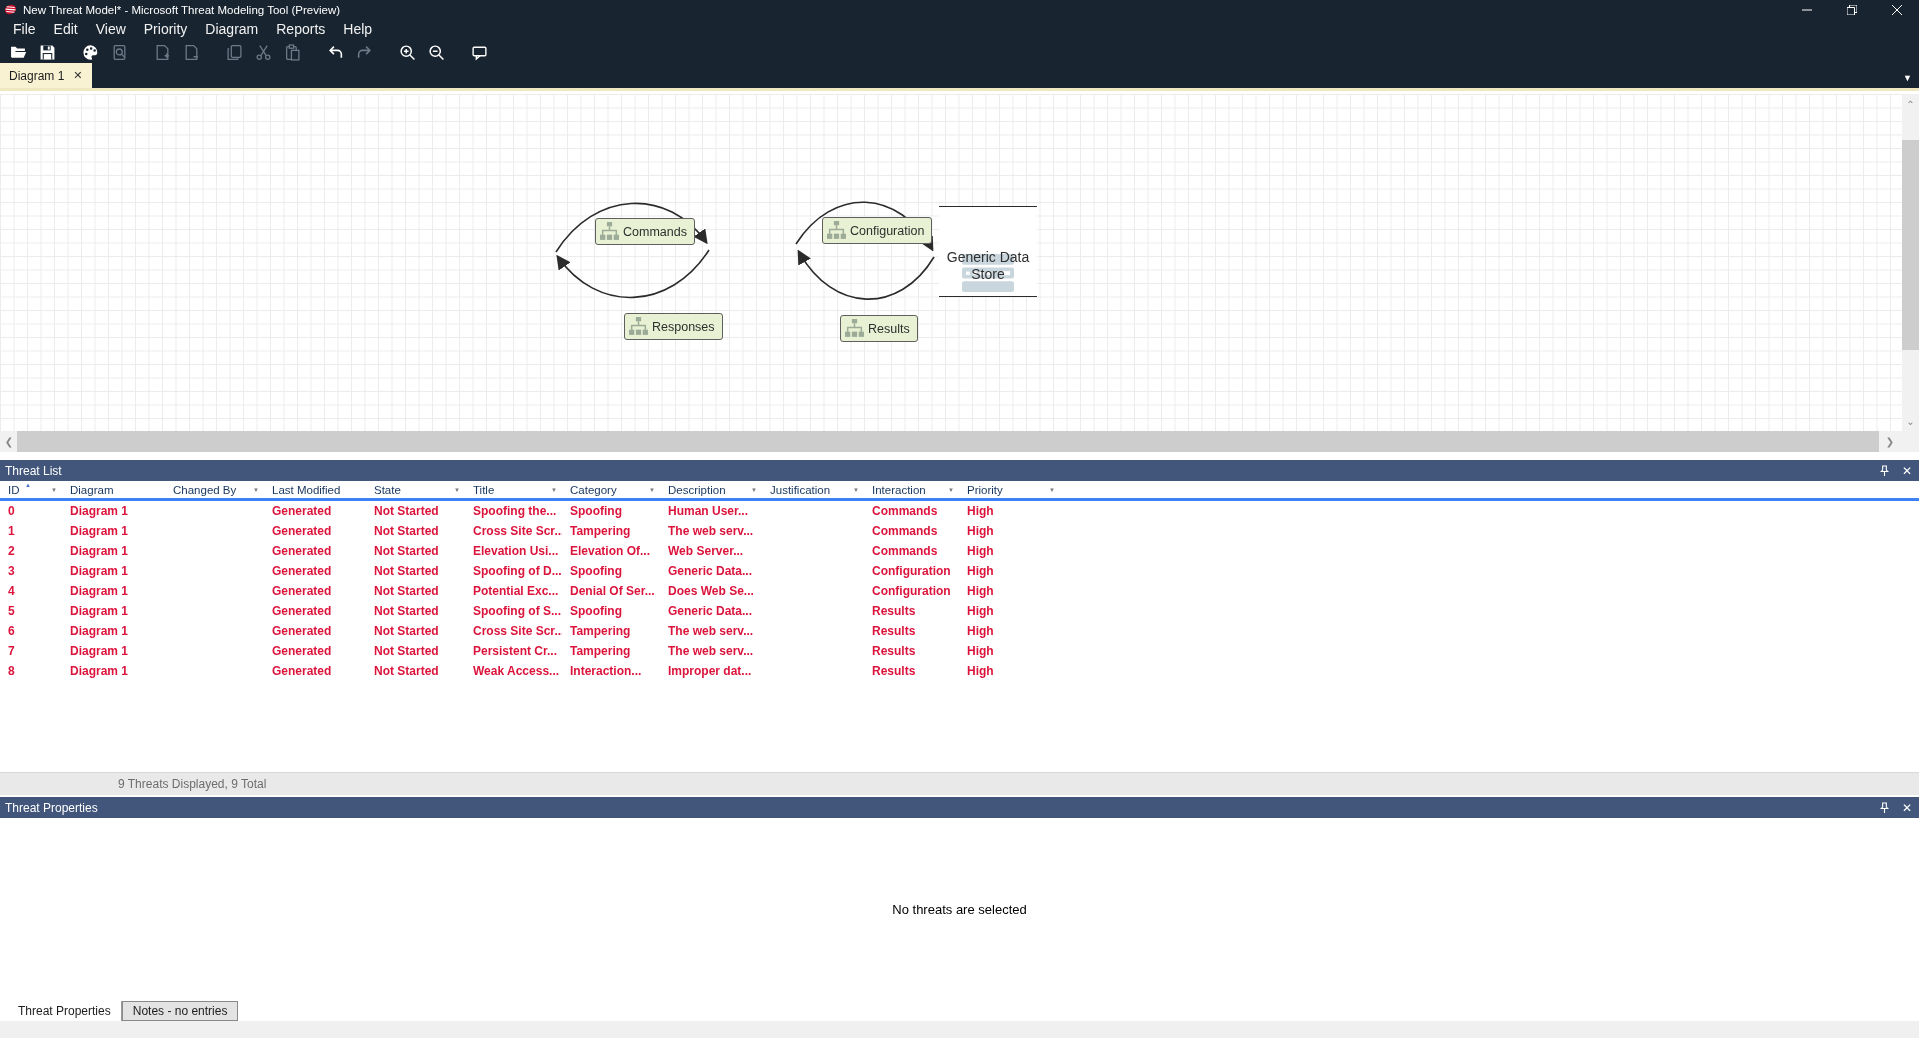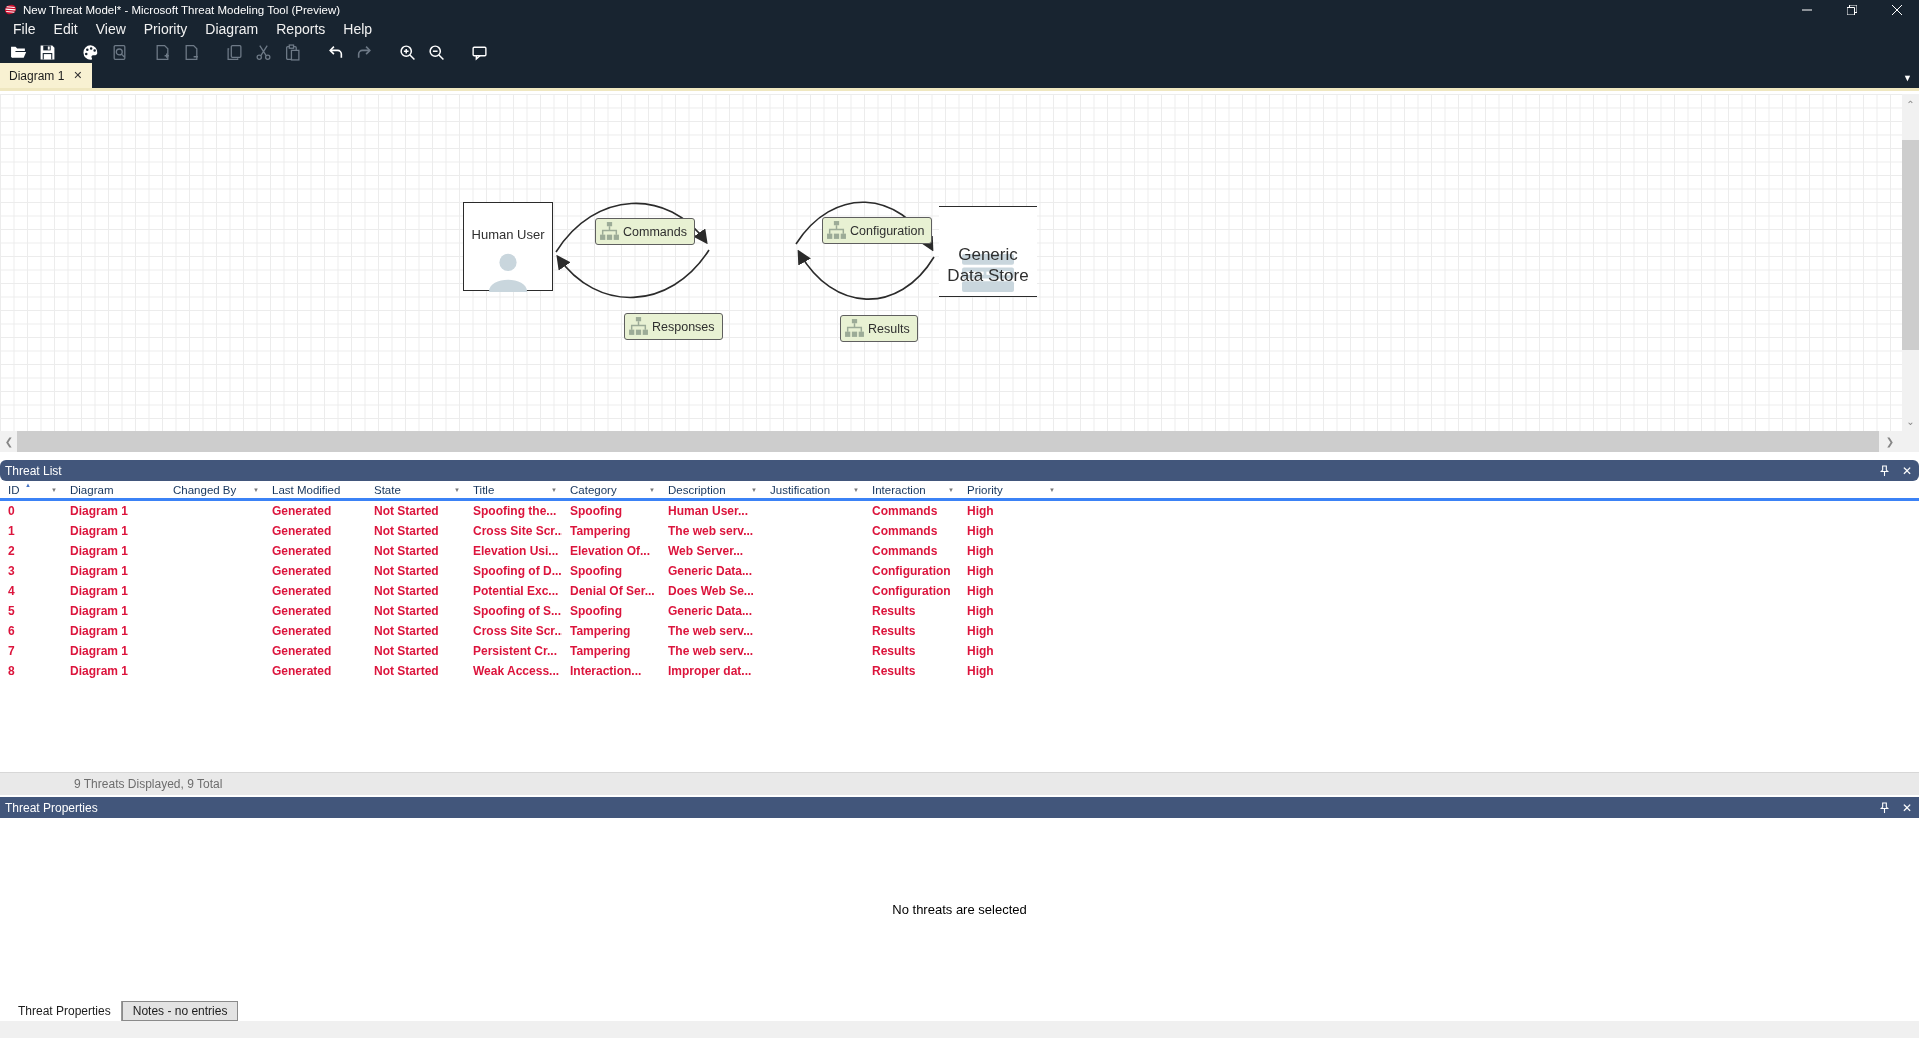--- a/index.html
+++ b/index.html
@@ -34,21 +34,21 @@
   .canvas { position:absolute; top:94px; left:0; width:1919px; height:358px; background:#fff;
     background-image:linear-gradient(#ececec 1px, transparent 1px),
                      linear-gradient(90deg,#ececec 1px, transparent 1px);
     background-size:13.5px 13.5px; overflow:hidden; }
   .flows-svg { position:absolute; left:0; top:0; }
   .node { position:absolute; background:#fff; border:1.5px solid #2b2b2b; color:#2f2f2f;
     font-size:13px; display:flex; align-items:center; justify-content:center; text-align:center; }
   .node-rect { left:463px; top:108px; width:90px; height:89px; }
   .node-circle { left:707px; top:111px; width:90px; height:90px; border-radius:50%; }
   .node-store { left:939px; top:112px; width:98px; height:91px; border:none;
-    border-top:1.6px solid #2b2b2b; border-bottom:1.6px solid #2b2b2b; flex-direction:column; font-size:17px; }
+    border-top:1.6px solid #2b2b2b; border-bottom:1.6px solid #2b2b2b; flex-direction:column; font-size:14px; }
   .node-ghost { position:absolute; color:#c9d6dd; }
   .node-label { position:relative; z-index:2; line-height:1.2; }
   .flow-label { position:absolute; height:27px; background:#e8f1d3; border:1px solid #5f5f5f;
     border-radius:3px; color:#2f2f2f; font-size:12.5px; display:flex; align-items:center;
     padding:0 7px 0 3px; gap:3px; }
   .flow-label svg { width:21px; height:21px; color:#9cab97; }
 
   
   .hscroll { position:absolute; left:0; top:337px; width:1899px; height:21px; background:#f1f1f1; }
   .hthumb { position:absolute; left:17px; top:0; width:1862px; height:21px; background:#cdcdcd; }
@@ -66,21 +66,21 @@
 
   .tl-panel { position:absolute; top:481px; left:0; width:1919px; height:314px; background:#fff; }
   .grid-cols { display:grid; grid-template-columns:62px 103px 99px 102px 99px 97px 98px 102px 102px 95px 101px minmax(0,1fr); }
   .tl-colheader { height:20px; font-size:11.5px; color:#17365D; border-bottom:3px solid #3b82f6; position:relative; }
   .hcell { position:relative; display:flex; align-items:center; padding-left:8px; white-space:nowrap; overflow:hidden; }
   .hcell .filter { position:absolute; right:5px; top:50%; transform:translateY(-50%); font-size:6px; color:#7a7a7a; }
   .sort-up { position:absolute; left:25px; top:1px; font-size:6px; color:#4472c4; z-index:3; }
   .tl-row { height:20px; font-size:12px; font-weight:600; color:#DC143C; }
   .tl-row > div { display:flex; align-items:center; padding-left:8px; white-space:nowrap; overflow:hidden; }
   .tl-status { position:absolute; left:0; top:291px; width:1919px; height:23px; background:#e9e9e9;
-    border-top:1px solid #d7d7d7; color:#6d6d6d; font-size:12px; display:flex; align-items:center; padding-left:74px; }
+    border-top:1px solid #d7d7d7; color:#6d6d6d; font-size:12px; display:flex; align-items:center; padding-left:118px; }
 
   
   .tp-body { position:absolute; top:818px; left:0; width:1919px; height:183px; background:#fff;
     display:flex; align-items:center; justify-content:center; font-size:13px; color:#000; }
   .tp-tabs { position:absolute; top:1001px; left:0; width:1919px; height:20px; display:flex;
     padding-left:8px; font-size:12px; color:#1c1c1c; background:#fff; }
   .tp-tab { height:20px; display:flex; align-items:center; padding:0 10px; }
   .tp-tab.active { background:#fff; border-right:1px solid #9a9a9a; }
   .tp-tab.inactive { background:#e3e3e3; border:1px solid #8a8a8a; }
   .bottom-strip { position:absolute; top:1021px; left:0; width:1919px; height:17px; background:#f0f0f0; }
@@ -235,27 +235,20 @@
       <marker id="arr" viewBox="0 0 10 10" refX="8" refY="5" markerWidth="9" markerHeight="9" orient="auto">
         <path d="M0 0 L10 5 L0 10 z" fill="#2b2b2b"></path>
       </marker>
     </defs>
     <path d="M556 158 C 595 96, 668 94, 706 148" fill="none" stroke="#2b2b2b" stroke-width="1.6" marker-end="url(#arr)"></path>
     <path d="M709 156 C 670 217, 597 219, 558 163" fill="none" stroke="#2b2b2b" stroke-width="1.6" marker-end="url(#arr)"></path>
     <path d="M796 150 C 833 92, 899 95, 932 155" fill="none" stroke="#2b2b2b" stroke-width="1.6" marker-end="url(#arr)"></path>
     <path d="M934 163 C 899 221, 833 219, 799 158" fill="none" stroke="#2b2b2b" stroke-width="1.6" marker-end="url(#arr)"></path>
   </svg>
 
-  <div class="node node-rect">
-    <svg class="node-ghost" style="bottom:-2px; left:50%; transform:translateX(-50%); width:46px; height:42px;" viewBox="0 0 24 22">
-      <circle cx="12" cy="6.5" r="4.5" fill="currentColor"></circle>
-        <path d="M2 22 C2 13.5 22 13.5 22 22 Z" fill="currentColor"></path>
-    </svg>
-    <span class="node-label" style="margin-bottom:24px;">Human User</span>
-  </div>
 
 
   <div class="node node-store">
     <svg class="node-ghost" style="bottom:2px; left:50%; transform:translateX(-50%); width:56px; height:42px;" viewBox="0 0 28 21">
       <rect x="1" y="1" width="26" height="5.4" rx="1" fill="currentColor"></rect>
       <rect x="1" y="7.8" width="26" height="5.4" rx="1" fill="currentColor"></rect>
       <rect x="1" y="14.6" width="26" height="5.4" rx="1" fill="currentColor"></rect>
       <g fill="#fff">
           <rect x="3" y="9.8" width="2" height="1.6"></rect>
           <rect x="6.4" y="9.8" width="2" height="1.6"></rect>
@@ -314,21 +307,21 @@
     <div class="scroll-arrow" style="right:3px; top:0; height:21px; width:12px;">❯</div>
   </div>
   <div class="vscroll">
     <div class="scroll-arrow" style="top:4px; left:0; width:17px; height:12px;">⌃</div>
     <div class="vthumb"></div>
     <div class="scroll-arrow" style="bottom:4px; left:0; width:17px; height:12px;">⌄</div>
   </div>
   <div class="scroll-corner"></div>
 </div>
 
-<div class="panel-header" style="top:460px;border-radius:6px;">
+<div class="panel-header" style="top:460px;">
   <span>Threat List</span>
   <div class="icons">
     <svg viewBox="0 0 12 13" fill="none" stroke="#fff" stroke-width="1.2">
         <path d="M4 1h4v4.5l1.5 1.5h-7L4 5.5z"></path>
         <path d="M6 7v5"></path>
       </svg>
     <span class="ph-close">✕</span>
   </div>
 </div>
 

